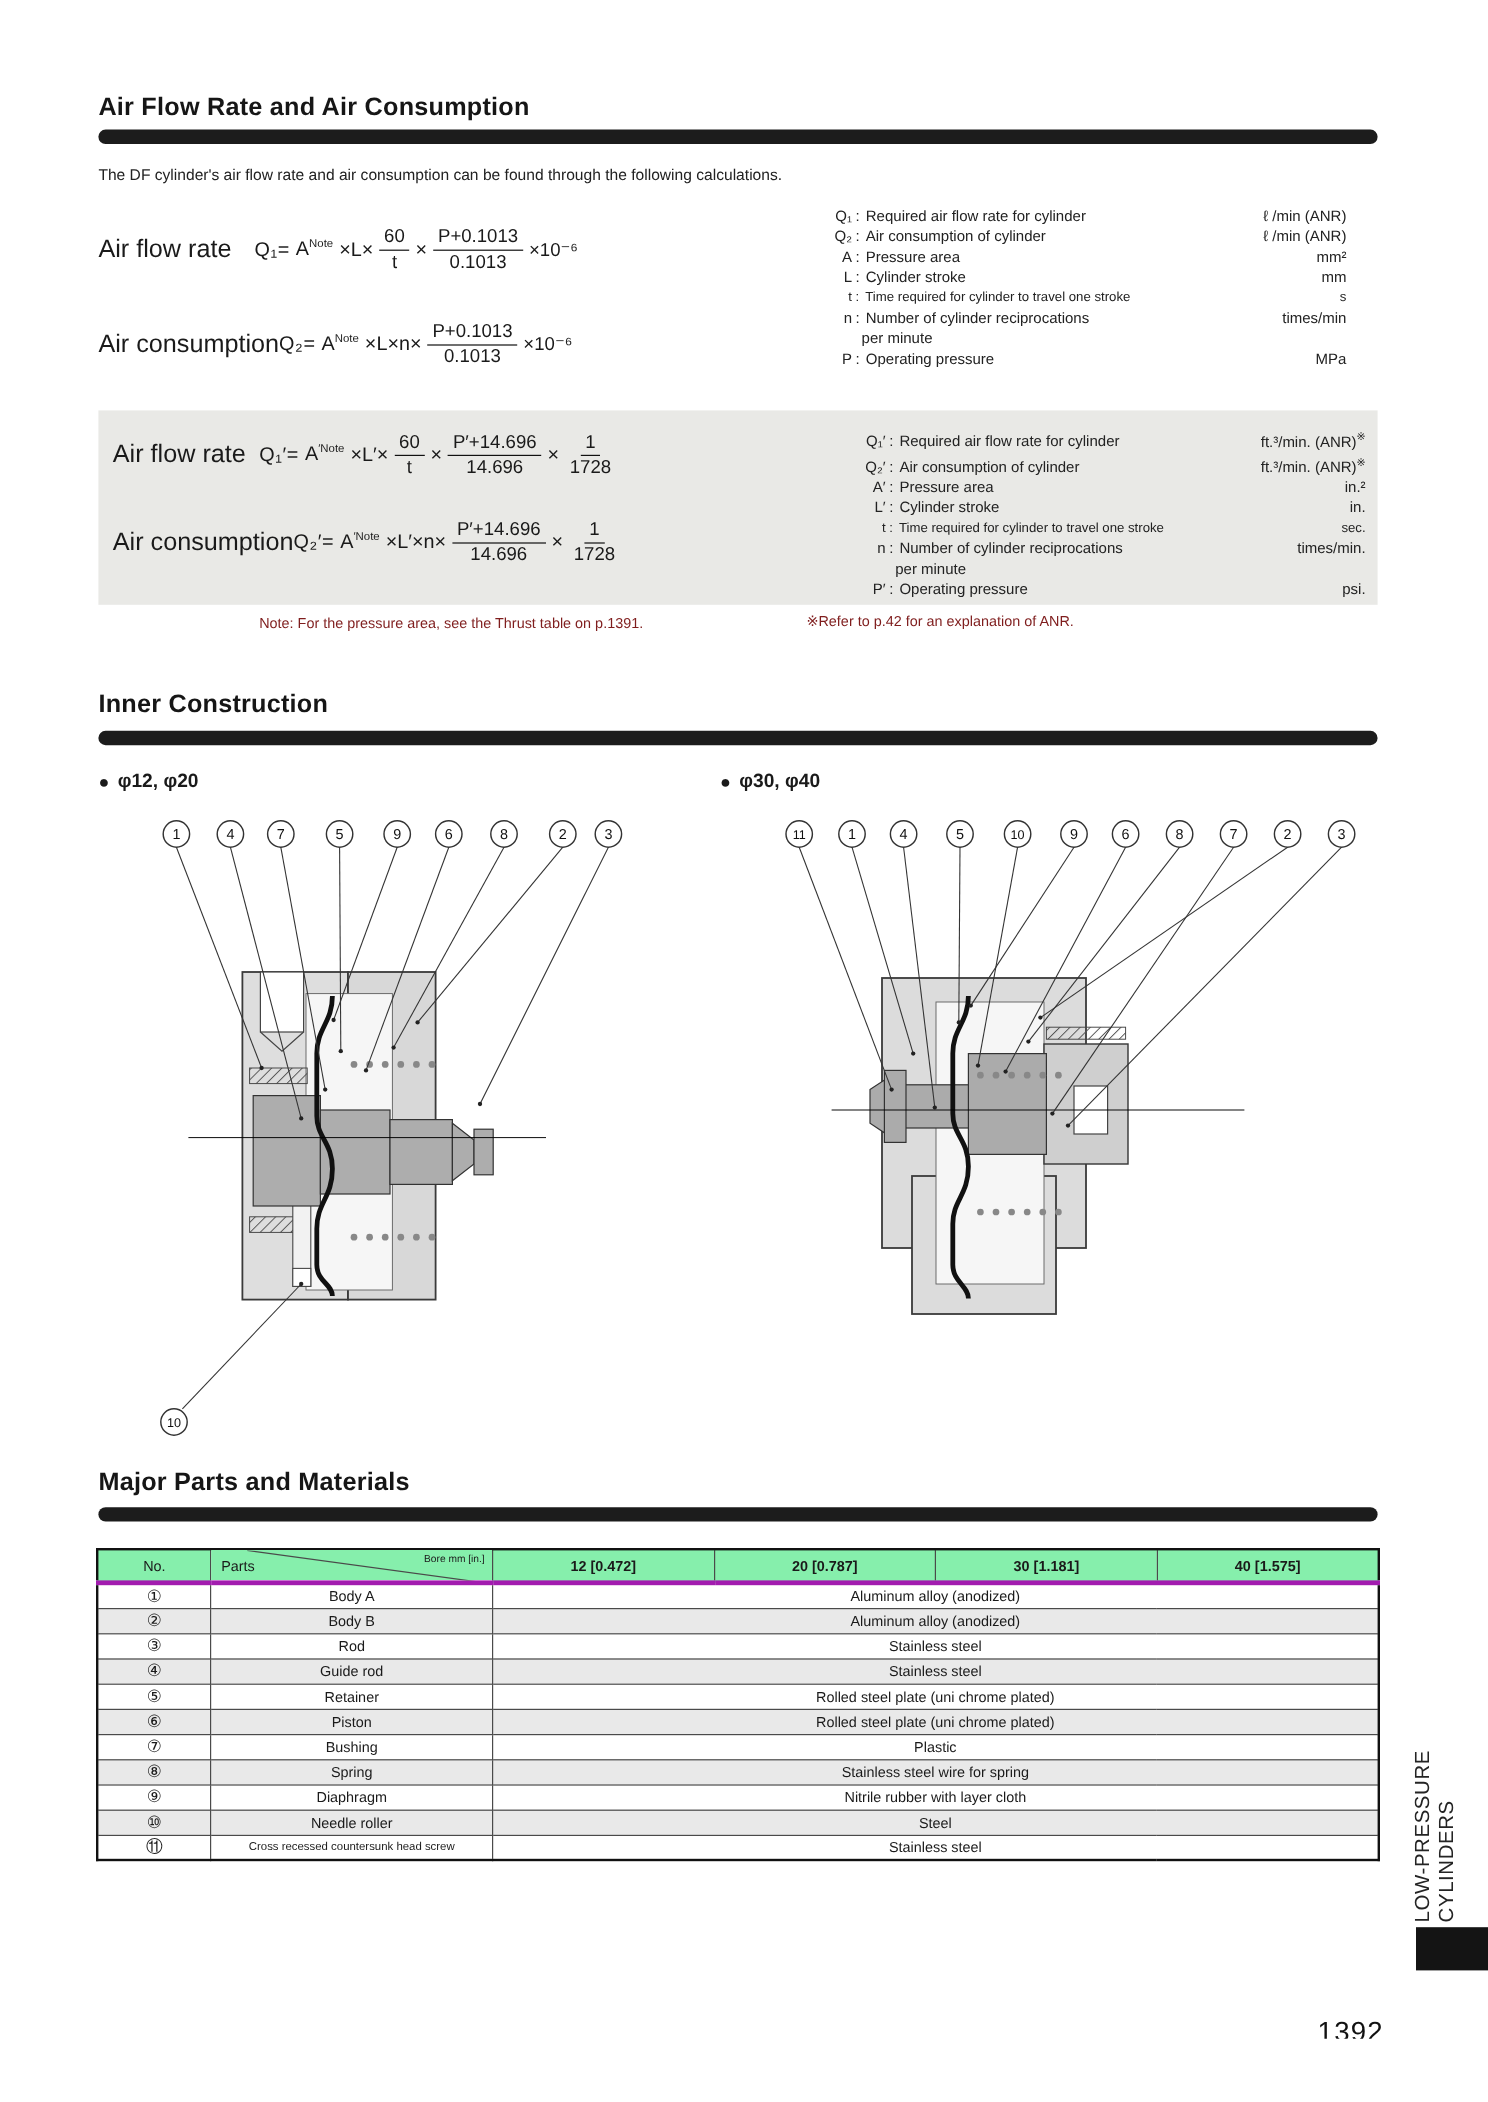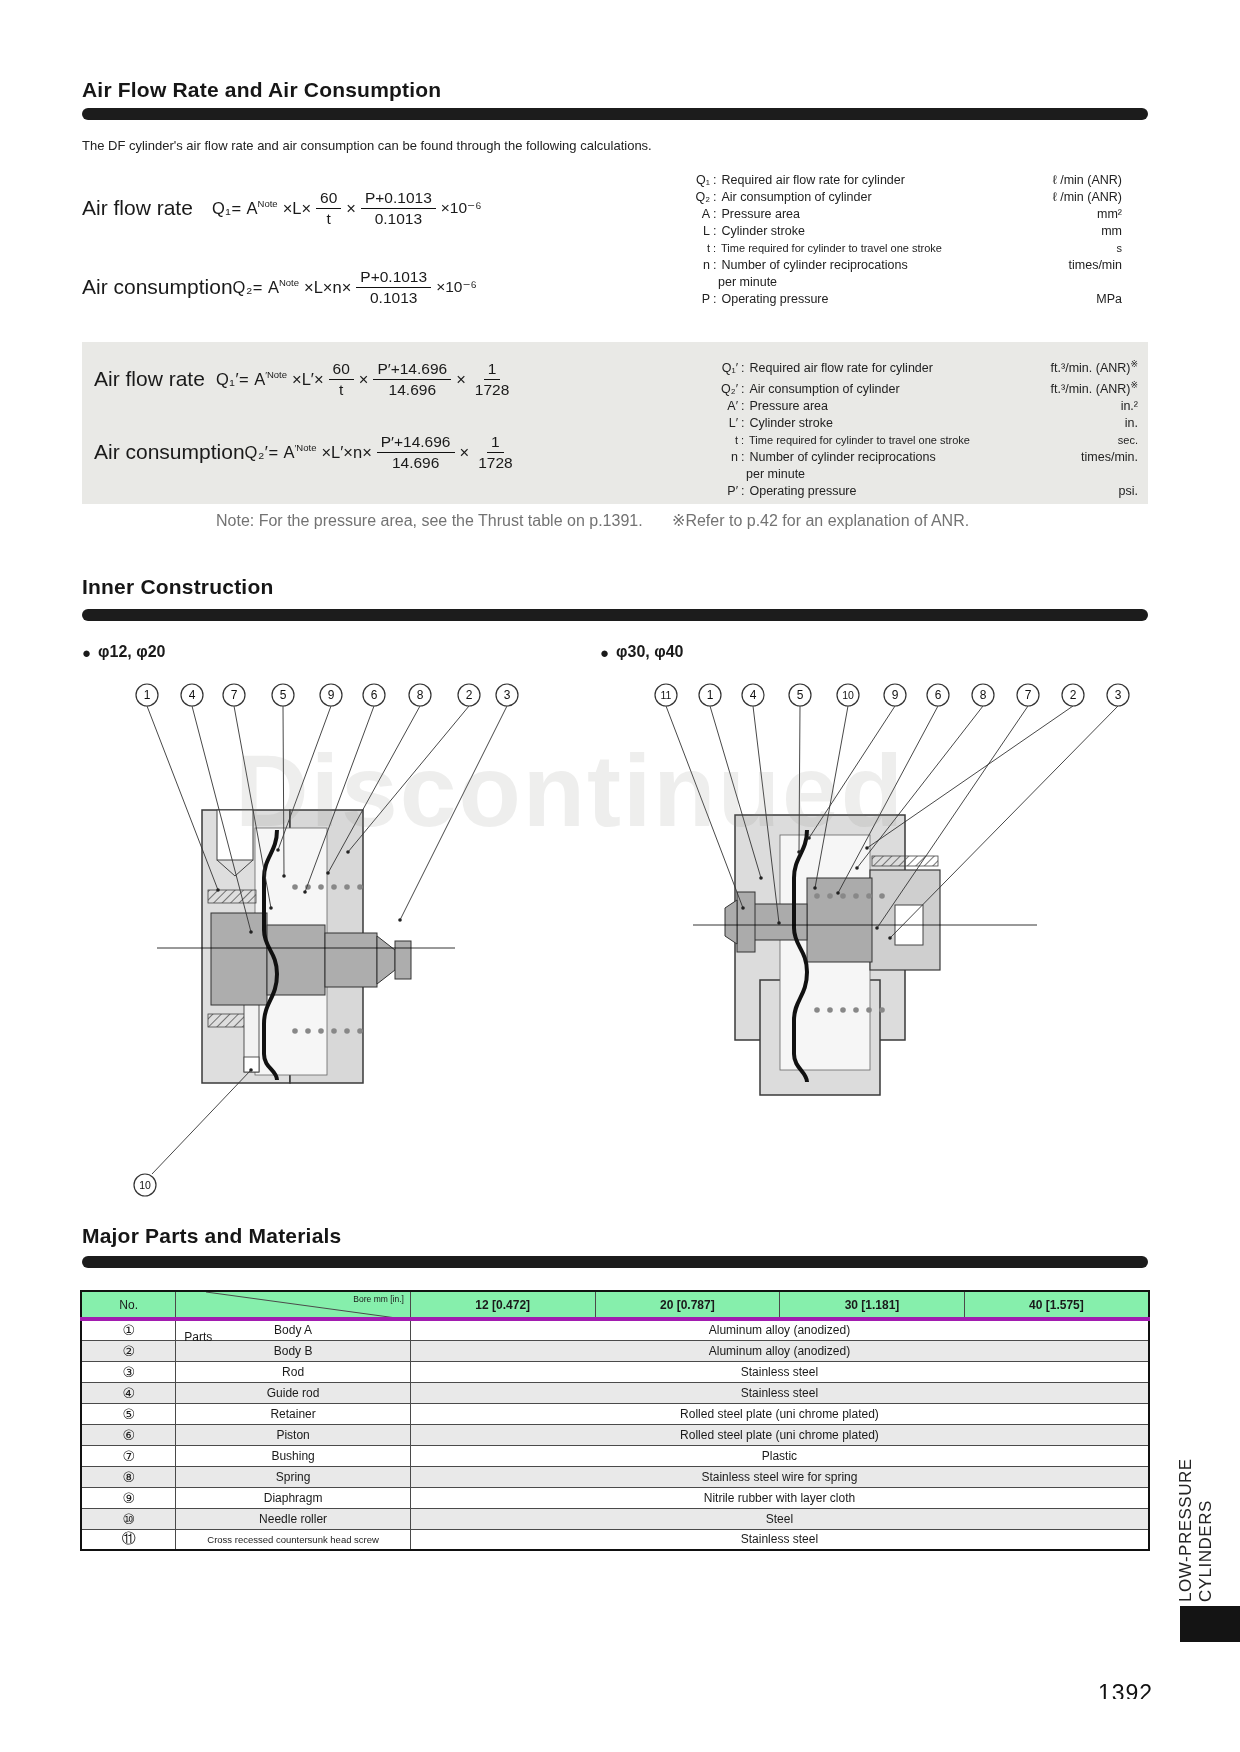--- a/index.html
+++ b/index.html
@@ -27,21 +27,21 @@
   .leg-row { display:flex; align-items:baseline; line-height:17px; white-space:nowrap; }
   .leg-row.cond { font-size:11px; }
   .l-sym { width:30px; text-align:right; flex:0 0 auto; }
   .l-col { margin:0 5px 0 3px; flex:0 0 auto; }
   .l-desc { flex:0 1 auto; }
   .l-unit { margin-left:auto; text-align:right; padding-left:8px; }
   .l-usup { font-size:9px; vertical-align:super; }
   .leg-row.cont { padding-left:38px; }
 
   .gray-box { position:absolute; left:82px; top:342px; width:1066px; height:162px; background:#e9e9e6; }
-  .note { position:absolute; font-size:16px; color:#737373; }
+  .note { position:absolute; font-size:12px; color:#7f1d1d; }
 
   .bullet-label { position:absolute; display:flex; align-items:center; gap:7px; font-size:16px; font-weight:bold; }
   .bullet-label .dot { font-size:15px; }
 
   .watermark { position:absolute; left:235px; top:733px; font-size:102px; font-weight:bold; letter-spacing:2px;
                color:rgba(135,135,125,0.14); z-index:6; pointer-events:none; }
 
   .diagram { position:absolute; z-index:2; }
   .diagram line.leader { stroke:#333; stroke-width:0.9; }
   .diagram circle.c-ring { fill:#fff; stroke:#333; stroke-width:1.2; }
@@ -52,21 +52,21 @@
   table.parts { position:absolute; left:80px; top:1290px; width:1070px; border-collapse:collapse;
                 font-size:12px; color:#1a1a1a; border:2px solid #111; }
   table.parts th, table.parts td { border:1px solid #4a4a4a; }
   table.parts thead th { height:28px; background:#86efac; font-weight:normal; border-bottom:4px solid #a21caf; }
   table.parts th.bore { font-weight:bold; }
   table.parts td { height:21px; text-align:center; padding:0 4px; }
   table.parts tbody tr:nth-child(even) { background:#e9e9e9; }
   table.parts tbody tr:nth-child(11) .td-part { font-size:9.5px; }
   .td-no { font-size:14px; }
   .th-parts { position:relative; }
-  .th-parts .parts-label { position:absolute; left:8px; top:6px;margin-top:32px; }
+  .th-parts .parts-label { position:absolute; left:8px; top:6px; }
   .th-parts .bore-label { position:absolute; right:6px; top:2px; font-size:8.5px; }
   .th-parts svg { position:absolute; left:0; top:0; width:100%; height:100%; }
 
   .sidebar-label { position:absolute; left:1176px; top:1352px; height:250px; writing-mode:vertical-rl;
                    transform:rotate(180deg); font-size:17px; color:#242424; letter-spacing:0.5px; }
   .side-tab { position:absolute; left:1180px; top:1606px; width:60px; height:36px; background:#141414; }
   .page-num { position:absolute; left:1098px; top:1680px; font-size:23px; letter-spacing:1px; color:#111; }
 </style>
 </head>
 <body>
@@ -255,21 +255,20 @@
 
   <div class="bullet-label" style="left:82px; top:643px;">
     <span class="dot">●</span>
     <span>φ12, φ20</span>
   </div>
   <div class="bullet-label" style="left:600px; top:643px;">
     <span class="dot">●</span>
     <span>φ30, φ40</span>
   </div>
 
-  <div class="watermark">Discontinued</div>
 
   <svg class="diagram" style="left:105px; top:680px;" width="420" height="530" viewBox="0 0 420 530">
     <defs>
       <pattern id="hatchL" width="6" height="6" patternTransform="rotate(45)" patternUnits="userSpaceOnUse">
         <line x1="0" y1="0" x2="0" y2="6" stroke="#555" stroke-width="1.6"></line>
       </pattern>
     </defs>
     <g>
       <rect x="97" y="130" width="88" height="273" fill="#dedede" stroke="#3a3a3a" stroke-width="1.5"></rect>
       <rect x="185" y="130" width="73" height="273" fill="#d8d8d8" stroke="#3a3a3a" stroke-width="1.5"></rect>

